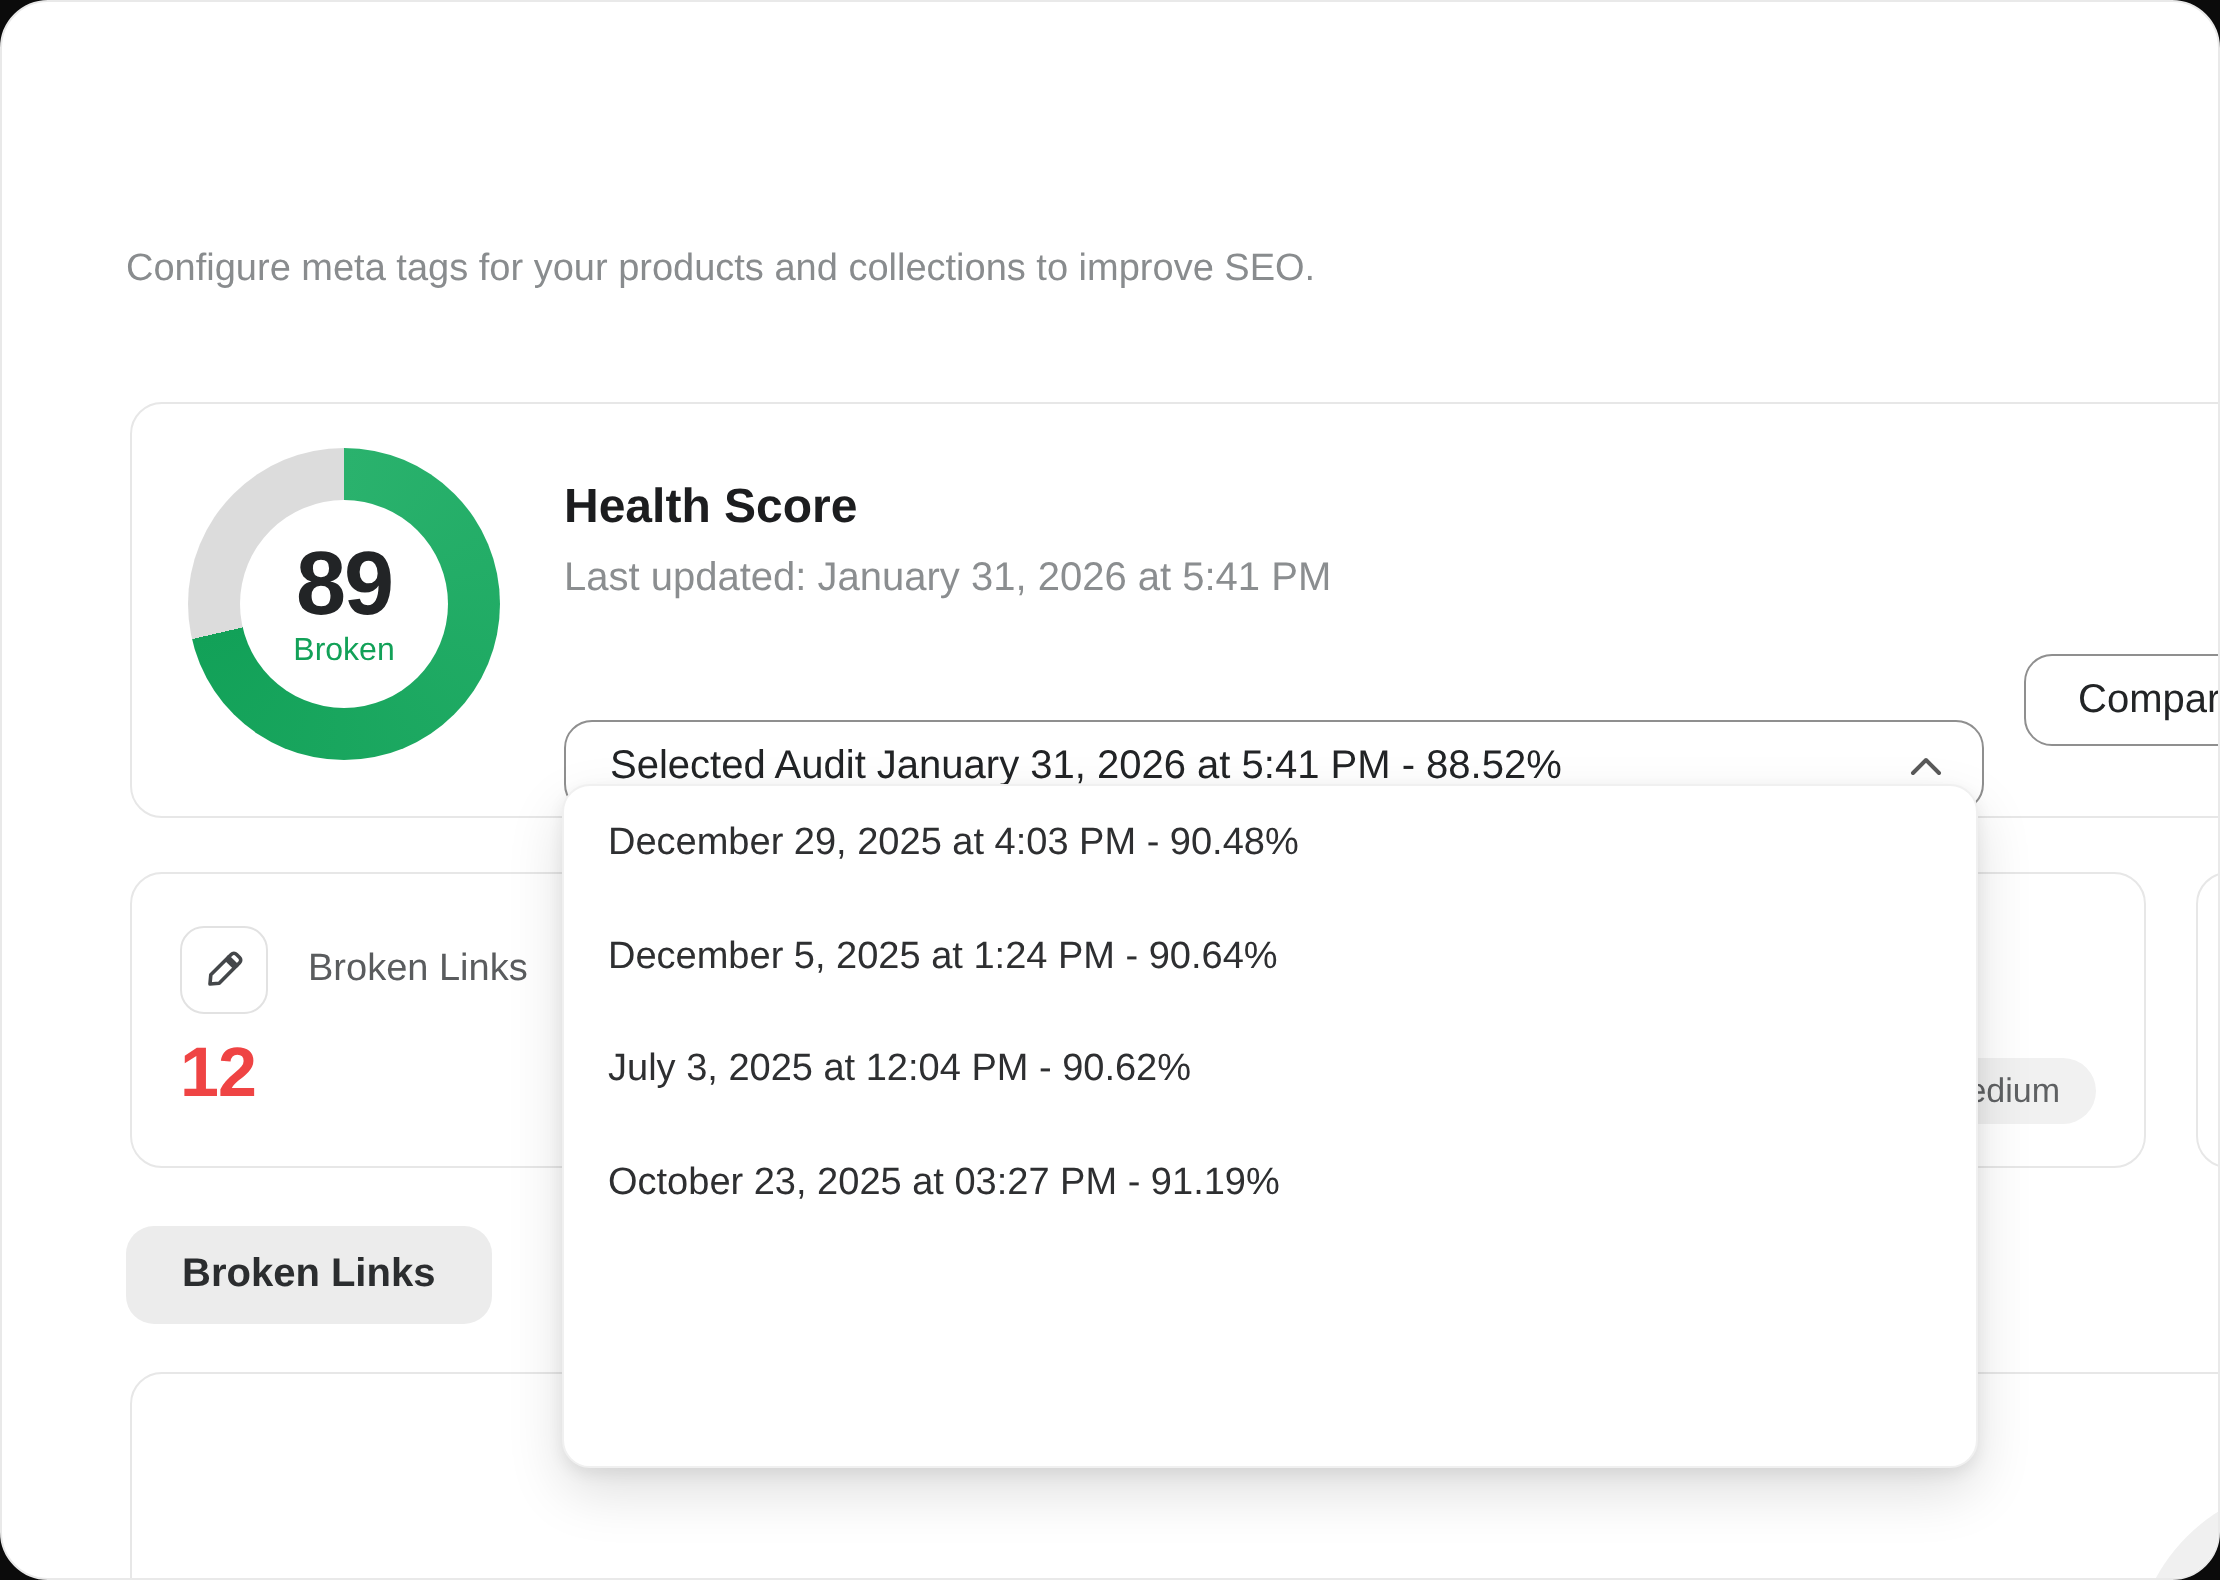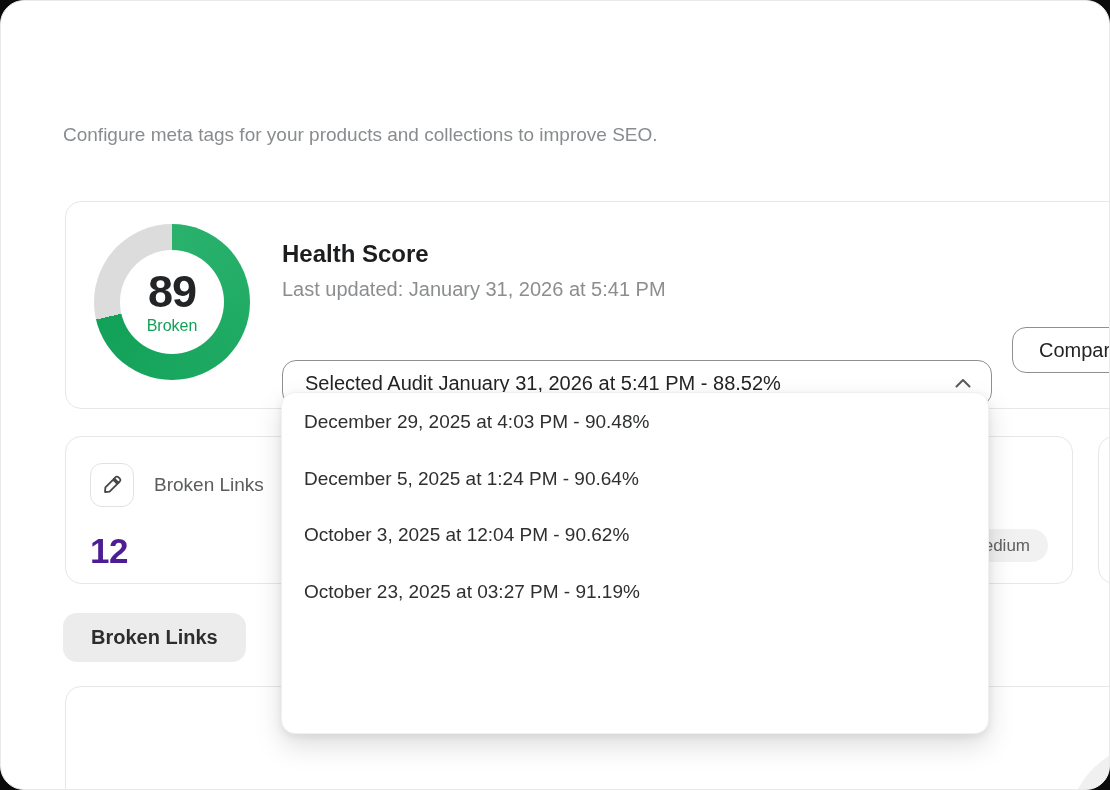--- a/index.html
+++ b/index.html
@@ -66,22 +66,22 @@
   .icon-box {
     position: absolute; left: 24px; top: 26px; width: 44px; height: 44px;
     border: 1px solid #e2e2e2; border-radius: 12px; background: #fff;
     display: flex; align-items: center; justify-content: center;
   }
   .broken-label {
     position: absolute; left: 88px; top: 37px;
     font-size: 19px; color: #5a5c5e;
   }
   .broken-count {
-    position: absolute; left: 24px; top: 94px;
-    font-size: 35px; font-weight: 700; color: #4c1d95; letter-spacing: -0.5px;
+    position: absolute; left: 24px; top: 80px;
+    font-size: 35px; font-weight: 700; color: #ef4444; letter-spacing: -0.5px;
   }
   .severity-badge {
     position: absolute; right: 24px; top: 92px; height: 33px;
     background: #f1f1f1; border-radius: 17px; padding: 0 18px;
     display: flex; align-items: center;
     font-size: 17px; color: #5f6163;
   }
   .sliver-card { left: 1097px; top: 435px; width: 60px; height: 148px; }
   
   .dropdown-panel {
@@ -154,17 +154,17 @@
 
   <button class="chip">Broken Links</button>
 
   <section class="card bottom-card">
     <div class="decor-circle"></div>
   </section>
 
   <div class="dropdown-panel">
     <div class="dropdown-option">December 29, 2025 at 4:03 PM - 90.48%</div>
     <div class="dropdown-option">December 5, 2025 at 1:24 PM - 90.64%</div>
-    <div class="dropdown-option">October 3, 2025 at 12:04 PM - 90.62%</div>
+    <div class="dropdown-option">July 3, 2025 at 12:04 PM - 90.62%</div>
     <div class="dropdown-option">October 23, 2025 at 03:27 PM - 91.19%</div>
   </div>
 
 </div>
 
 </body></html>

